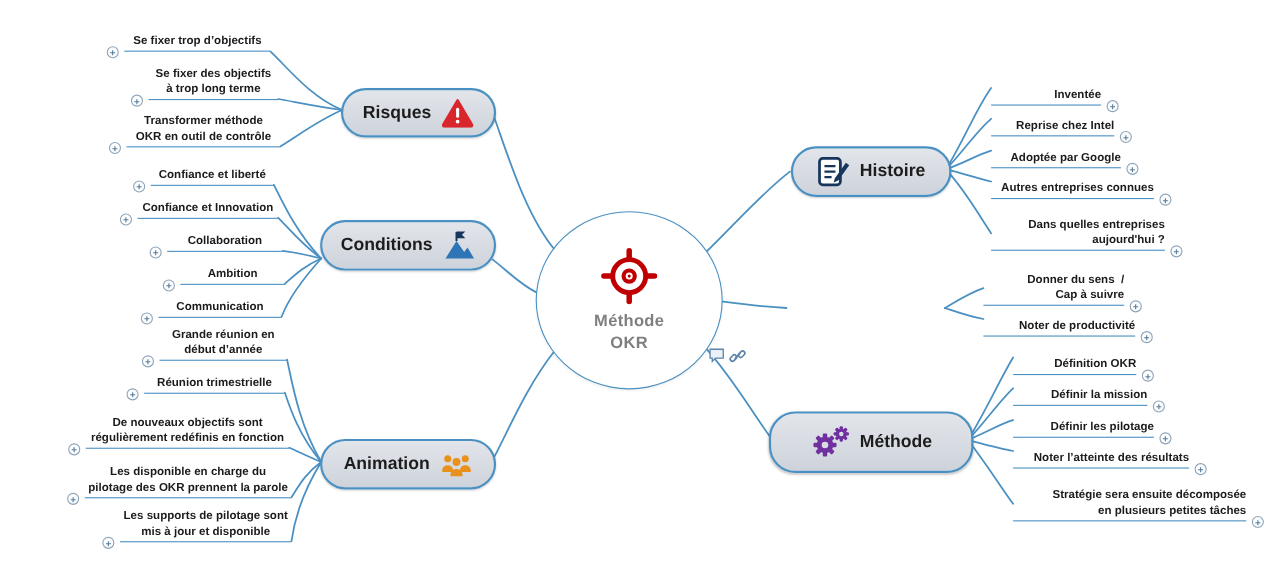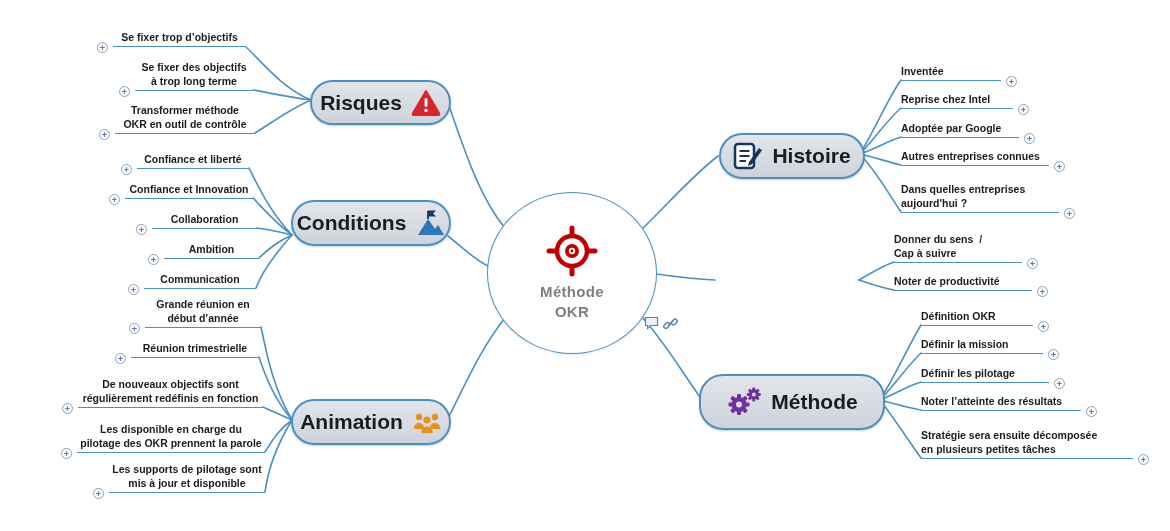--- a/index.html
+++ b/index.html
@@ -23,29 +23,29 @@
     text-align:center;white-space:pre-line;letter-spacing:.3px;
   }
 
   
   .bnode{
     position:absolute;display:flex;align-items:center;justify-content:center;gap:9px;
     background:linear-gradient(#e2e5ea,#ced3db);
     border:2px solid var(--blue);border-radius:24px;
     box-shadow:0 1px 2px rgba(0,0,0,.2);
   }
-  .blabel{font-weight:bold;font-size:21px;color:#1c1c1c;}
+  .blabel{font-weight:bold;font-size:16px;color:#1c1c1c;}
 
   
   .leaf{position:absolute;border-bottom:1.6px solid var(--blue);padding-bottom:2px;}
   .leaf-text{
     font-weight:bold;font-size:10.5px;line-height:14px;color:#1b1b1b;white-space:pre;
   }
   .leaf.left .leaf-text{text-align:center;}
-  .leaf.right .leaf-text{text-align:left;}
+  .leaf.right .leaf-text{text-align:right;margin-top:15px;}
   .expander{
     position:absolute;width:11px;height:11px;border-radius:50%;
     border:1px solid #8da3b8;background:#fbfdfe;color:#5b7d9a;
     font-size:9px;line-height:10px;text-align:center;font-weight:bold;
     box-sizing:border-box;
   }
   .exp-left{left:-16px;bottom:-7px;}
   .exp-right{right:-16px;bottom:-7px;}
 
   .annot{position:absolute;}

